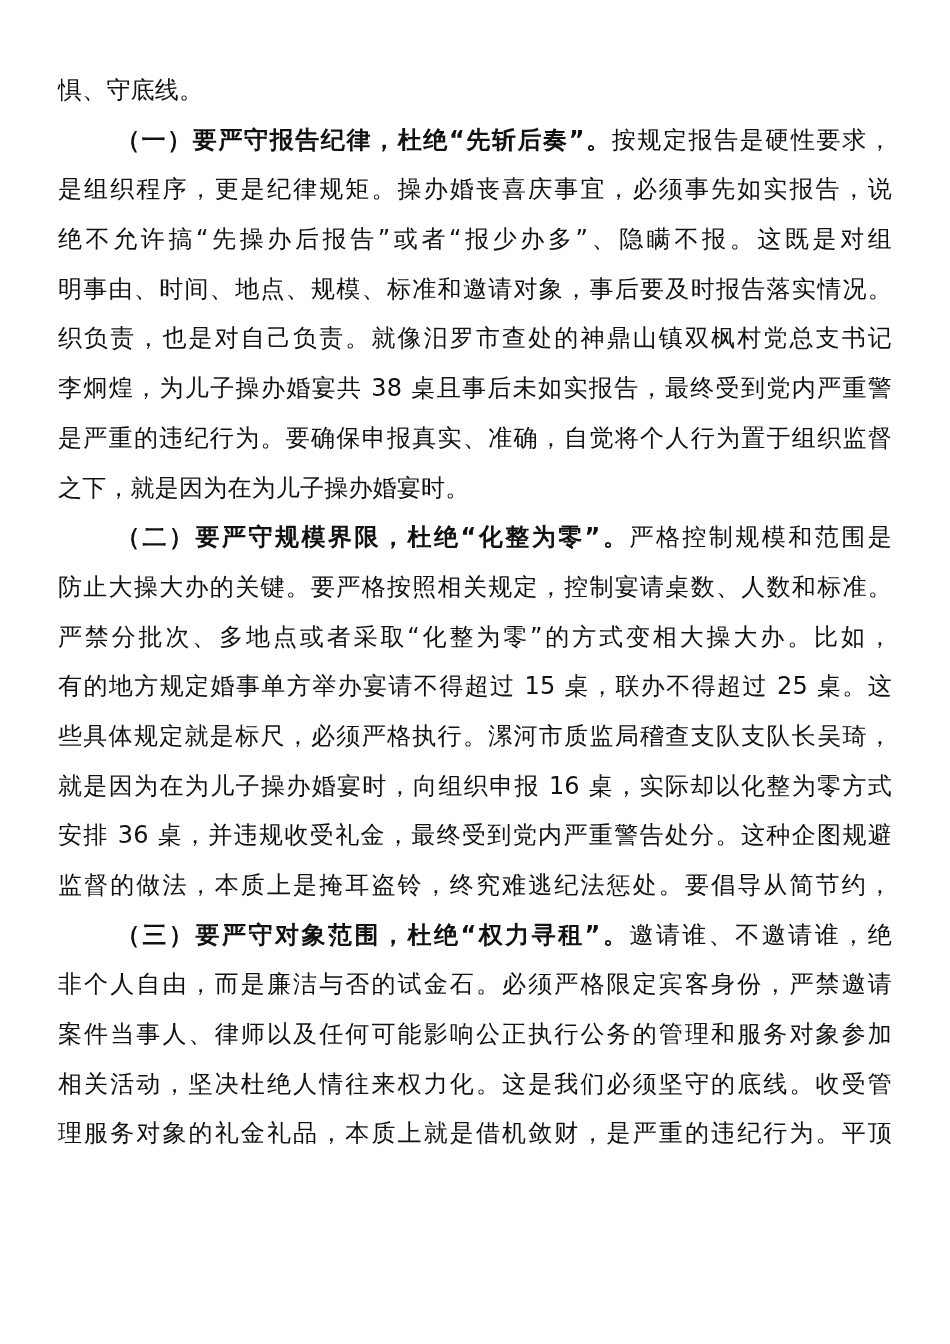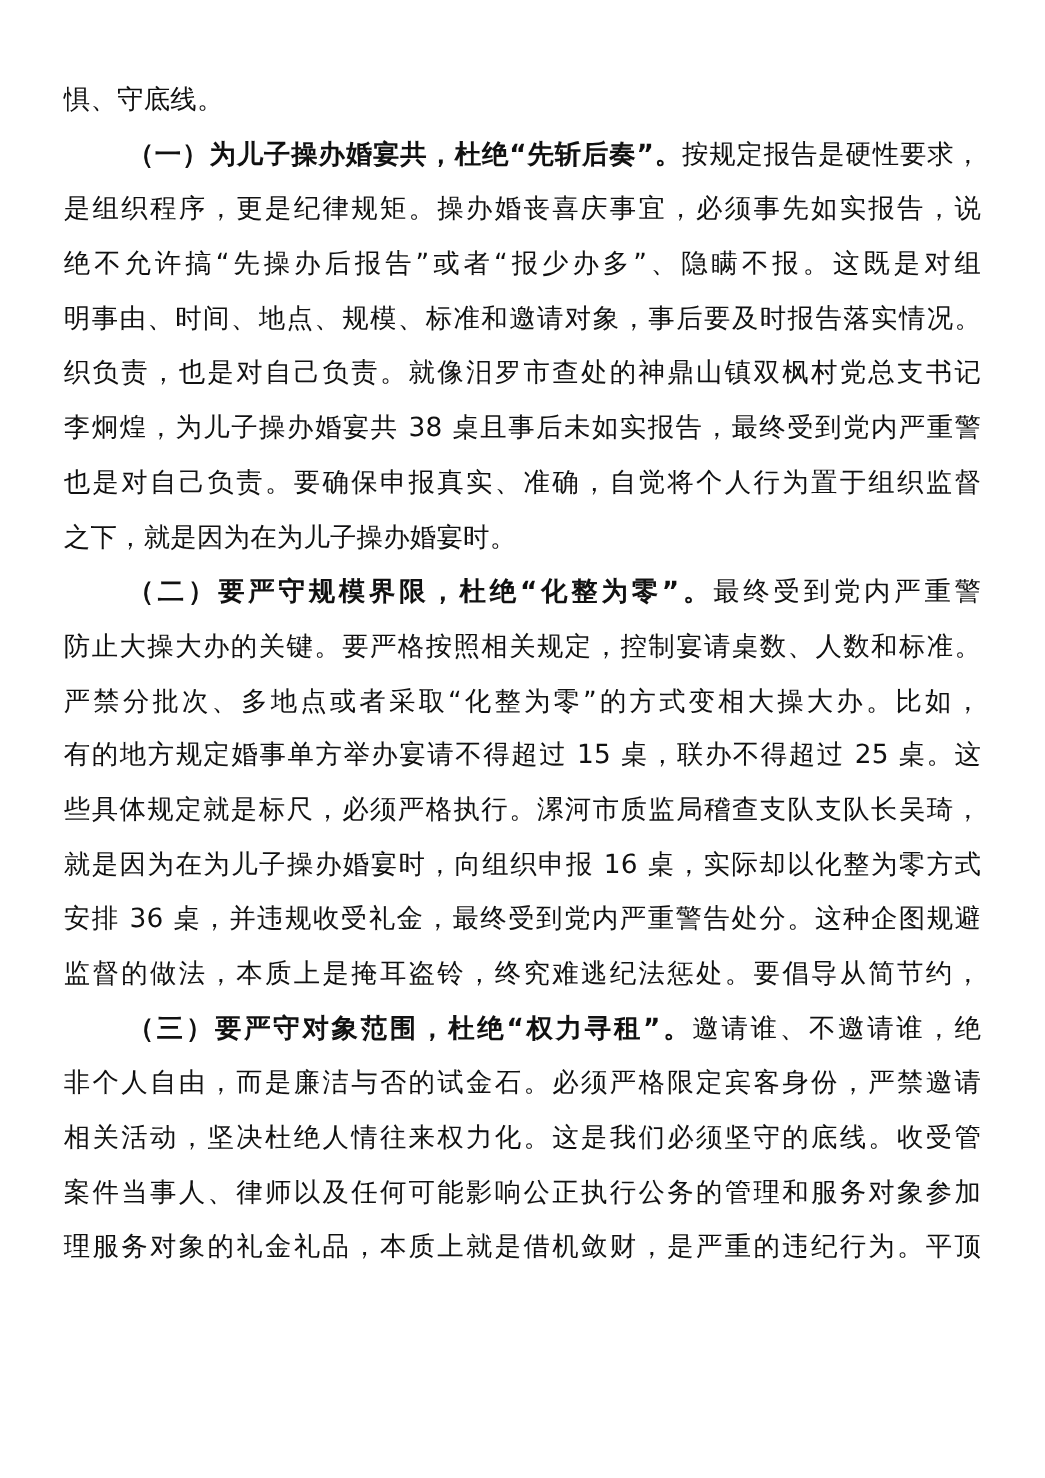--- a/index.html
+++ b/index.html
@@ -46,42 +46,42 @@
 </head>
 <body>
 
 <div class="page">
 
   <div class="para">
     <span class="line last">惧、守底线。</span>
   </div>
 
   <div class="para">
-    <span class="line" style="padding-left:58px;"><span class="heading">（一）为儿子操办婚宴共，杜绝“先斩后奏”。</span><span>按规定报告是硬性要求，</span></span>
+    <span class="line" style="padding-left:58px;"><span class="heading">（一）要严守报告纪律，杜绝“先斩后奏”。</span><span>按规定报告是硬性要求，</span></span>
     <span class="line">是组织程序，更是纪律规矩。操办婚丧喜庆事宜，必须事先如实报告，说</span>
     <span class="line">绝不允许搞“先操办后报告”或者“报少办多”、隐瞒不报。这既是对组</span>
     <span class="line">明事由、时间、地点、规模、标准和邀请对象，事后要及时报告落实情况。</span>
     <span class="line">织负责，也是对自己负责。就像汨罗市查处的神鼎山镇双枫村党总支书记</span>
     <span class="line">李炯煌，为儿子操办婚宴共 38 桌且事后未如实报告，最终受到党内严重警</span>
-    <span class="line">也是对自己负责。要确保申报真实、准确，自觉将个人行为置于组织监督</span>
+    <span class="line">是严重的违纪行为。要确保申报真实、准确，自觉将个人行为置于组织监督</span>
     <span class="line last">之下，就是因为在为儿子操办婚宴时。</span>
   </div>
 
   <div class="para">
-    <span class="line" style="padding-left:58px;"><span class="heading">（二）要严守规模界限，杜绝“化整为零”。</span><span>最终受到党内严重警</span></span>
+    <span class="line" style="padding-left:58px;"><span class="heading">（二）要严守规模界限，杜绝“化整为零”。</span><span>严格控制规模和范围是</span></span>
     <span class="line">防止大操大办的关键。要严格按照相关规定，控制宴请桌数、人数和标准。</span>
     <span class="line">严禁分批次、多地点或者采取“化整为零”的方式变相大操大办。比如，</span>
     <span class="line">有的地方规定婚事单方举办宴请不得超过 15 桌，联办不得超过 25 桌。这</span>
     <span class="line">些具体规定就是标尺，必须严格执行。漯河市质监局稽查支队支队长吴琦，</span>
     <span class="line">就是因为在为儿子操办婚宴时，向组织申报 16 桌，实际却以化整为零方式</span>
     <span class="line">安排 36 桌，并违规收受礼金，最终受到党内严重警告处分。这种企图规避</span>
     <span class="line">监督的做法，本质上是掩耳盗铃，终究难逃纪法惩处。要倡导从简节约，</span>
   </div>
 
   <div class="para">
     <span class="line" style="padding-left:58px;"><span class="heading">（三）要严守对象范围，杜绝“权力寻租”。</span><span>邀请谁、不邀请谁，绝</span></span>
     <span class="line">非个人自由，而是廉洁与否的试金石。必须严格限定宾客身份，严禁邀请</span>
+    <span class="line">案件当事人、律师以及任何可能影响公正执行公务的管理和服务对象参加</span>
     <span class="line">相关活动，坚决杜绝人情往来权力化。这是我们必须坚守的底线。收受管</span>
-    <span class="line">案件当事人、律师以及任何可能影响公正执行公务的管理和服务对象参加</span>
     <span class="line">理服务对象的礼金礼品，本质上就是借机敛财，是严重的违纪行为。平顶</span>
   </div>
 
 </div>
 
 </body></html>

